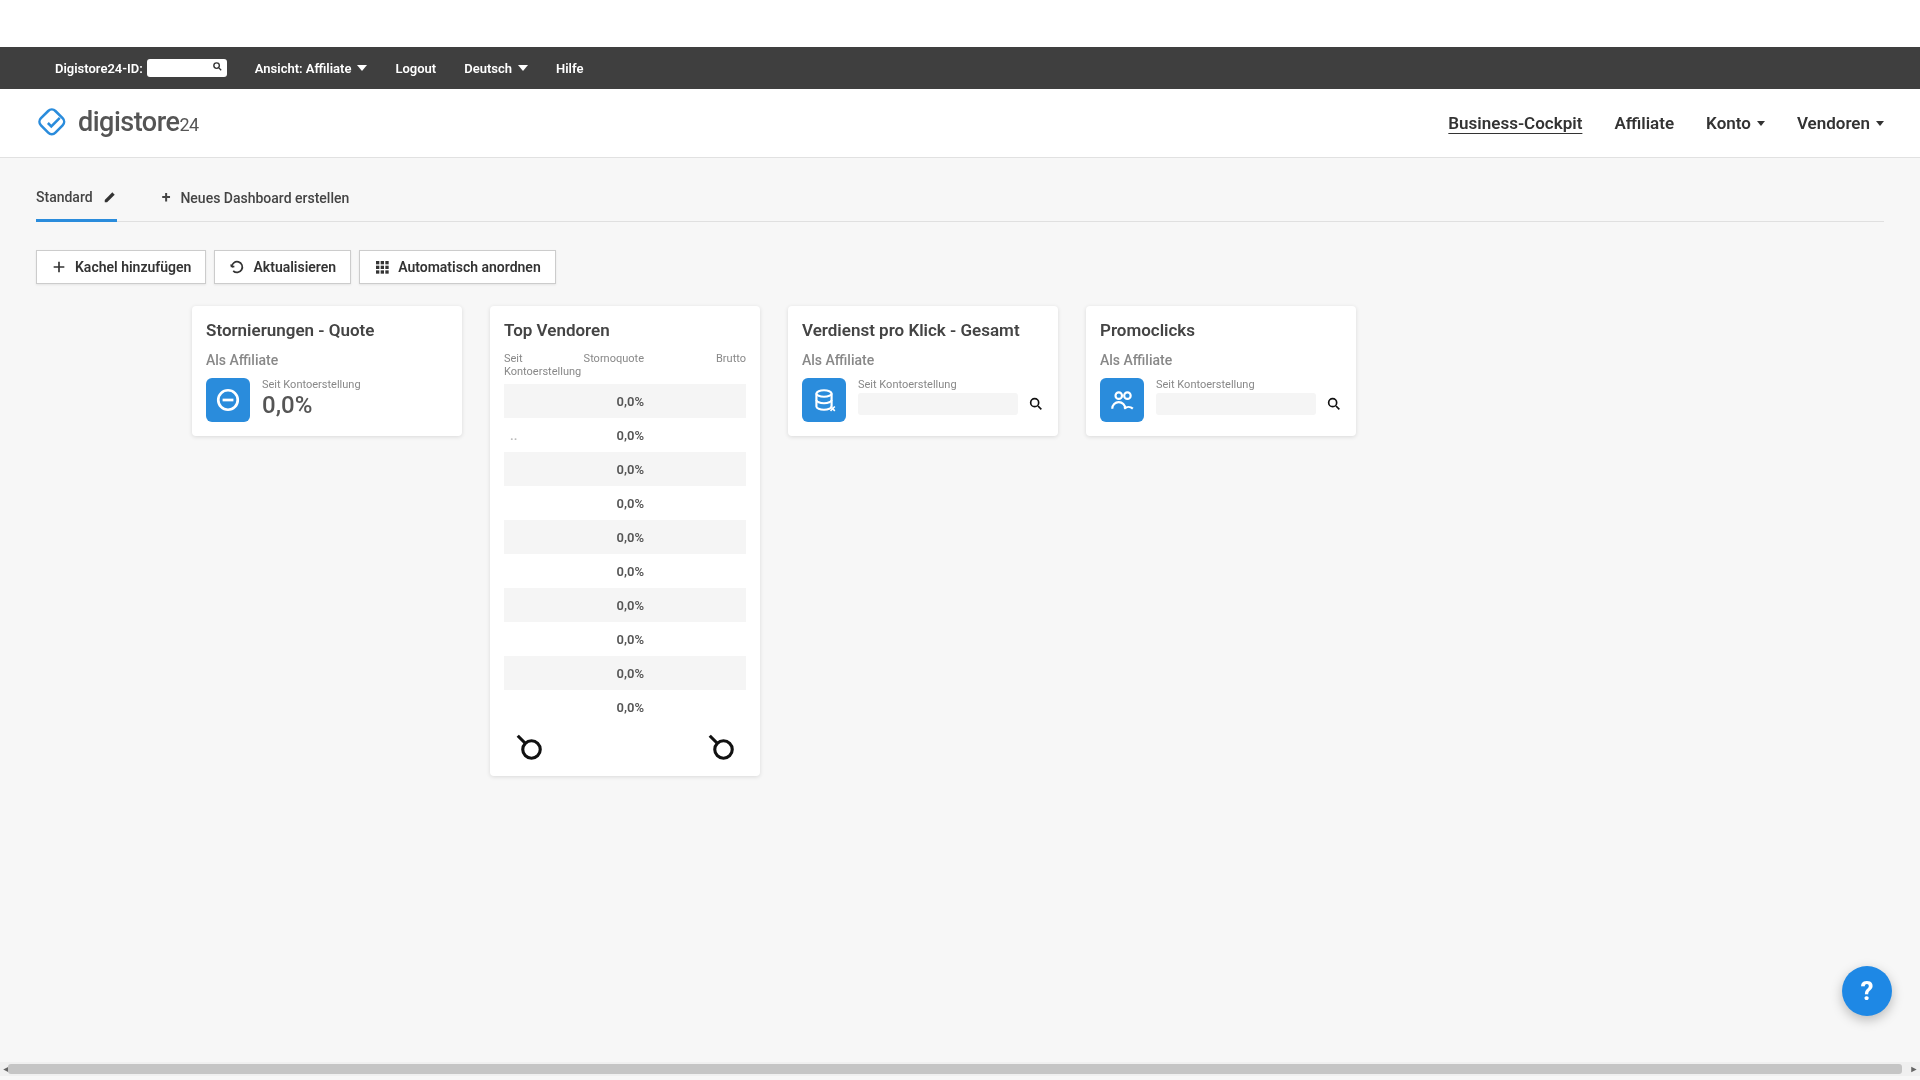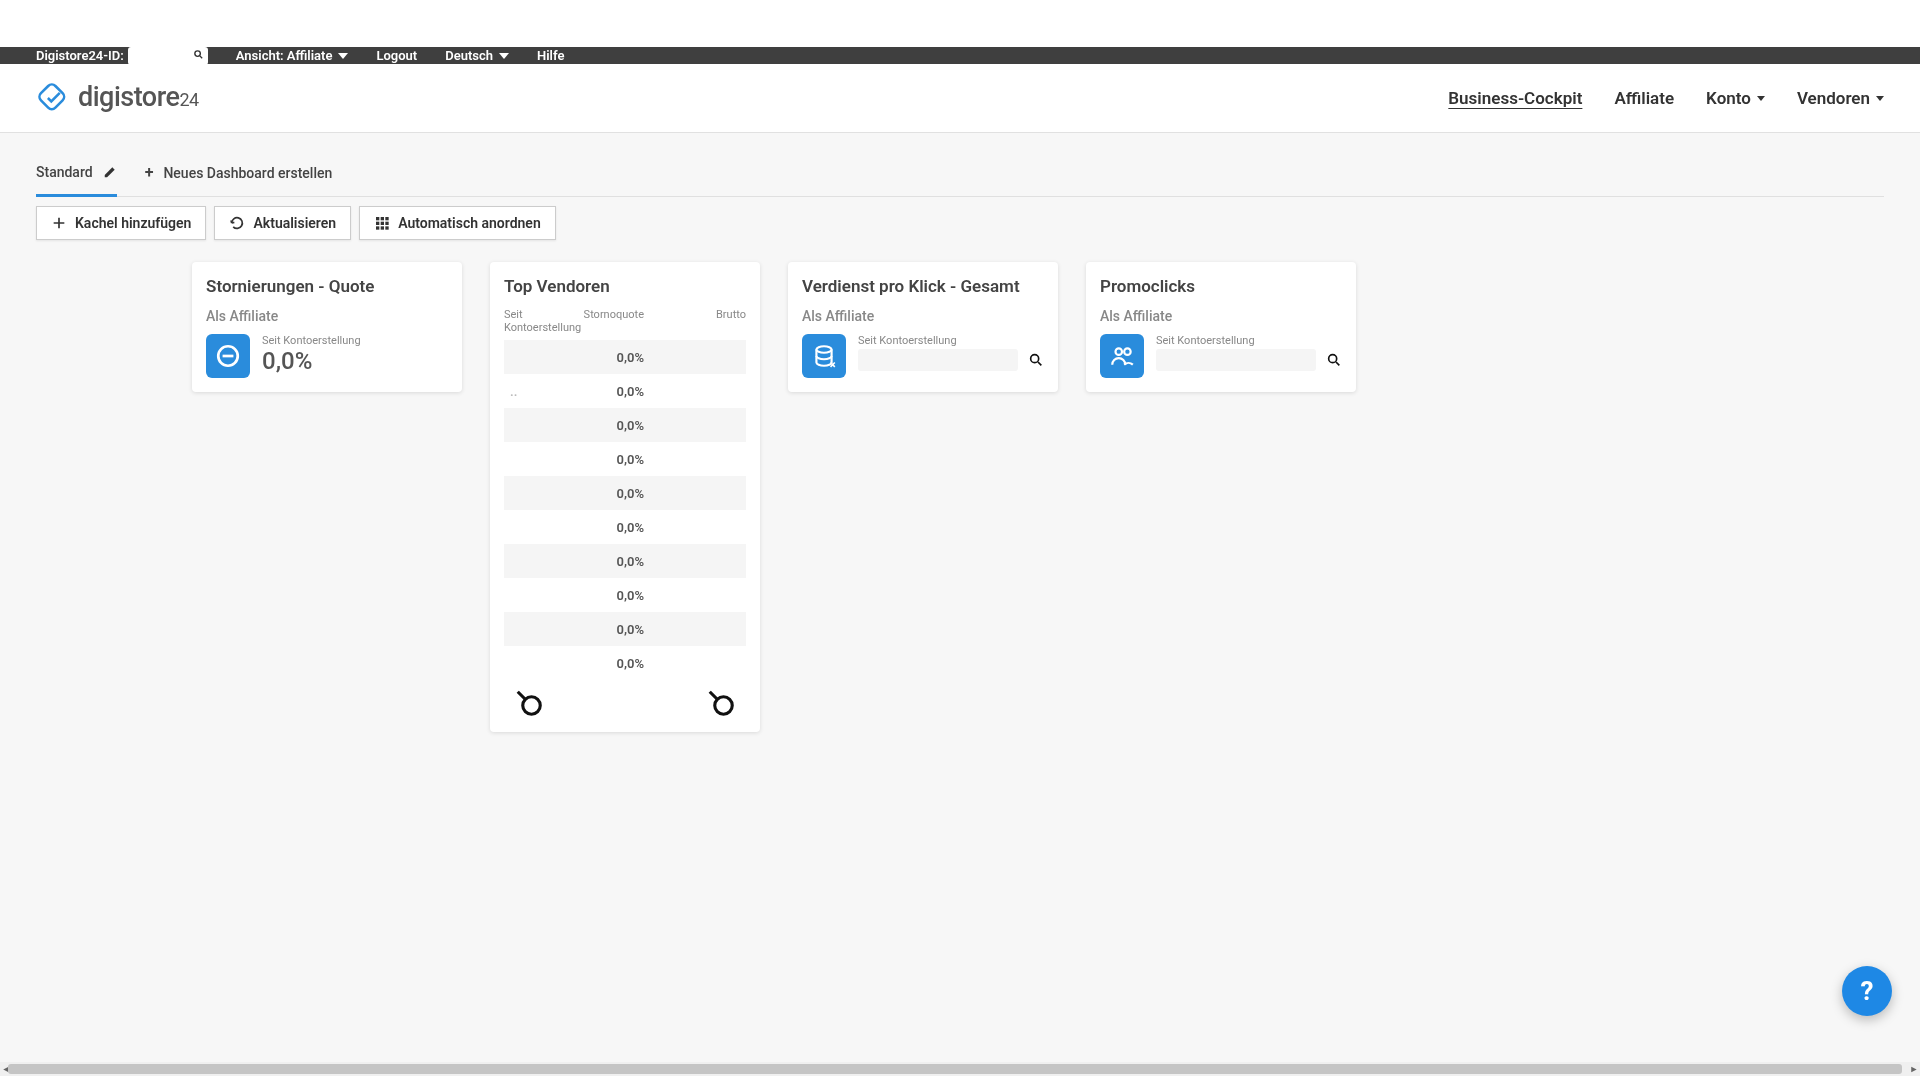--- a/index.html
+++ b/index.html
@@ -1,40 +1,40 @@
 <!DOCTYPE html>
 <html><head>
 <meta charset="utf-8">
 <style>
 * { margin: 0; padding: 0; box-sizing: border-box; font-family: -apple-system, BlinkMacSystemFont, "Segoe UI", Roboto, Arial, sans-serif; }
 html, body { width: 1920px; height: 1080px; background: #fff; overflow: hidden; }
 
 .whitestrip { height: 47px; background: #fff; }
 
-.topbar { height: 17px; background: #3f3f3f; color: #fff; display: flex; align-items: center; padding: 0 36px; font-size: 13px; font-weight: 600; gap: 28px; }
+.topbar { height: 42px; background: #3f3f3f; color: #fff; display: flex; align-items: center; padding: 0 55px; font-size: 13px; font-weight: 600; gap: 28px; }
 .topbar .idgroup { display: flex; align-items: center; gap: 4px; }
 .topbar .idbox { background: #fff; color: #333; border-radius: 3px; width: 80px; height: 18px; display: inline-flex; align-items: center; justify-content: flex-end; padding: 0 4px; }
 .topbar .search-ico { font-size: 11px; color: #333; }
 .topbar .item { display: flex; align-items: center; gap: 6px; cursor: pointer; }
 .topbar .caret { width: 0; height: 0; border-left: 5px solid transparent; border-right: 5px solid transparent; border-top: 6px solid #fff; }
 
 .header { height: 69px; background: #fff; border-bottom: 1px solid #e1e1e1; display: flex; align-items: center; justify-content: space-between; padding: 0 36px 0 36px; }
 .logo { display: flex; align-items: flex-start; gap: 8px; }
 .logo-mark { width: 34px; height: 34px; }
 .logo-text { font-size: 27px; font-weight: 500; color: #555; letter-spacing: -0.5px; }
 .logo-text .ds24 { font-weight: 400; font-size: 18px; }
 
 .mainnav { display: flex; gap: 32px; align-items: center; font-size: 17px; font-weight: 600; color: #333; }
 .mainnav .navitem { cursor: pointer; display: flex; align-items: center; gap: 4px; }
 .mainnav .navitem.active { text-decoration: underline; text-underline-offset: 4px; }
 .mainnav .navcaret { width: 0; height: 0; border-left: 4px solid transparent; border-right: 4px solid transparent; border-top: 5px solid #333; margin-left: 2px; }
 
 .page { background: #f7f7f7; height: calc(1080px - 47px - 34px - 69px); padding: 0 36px; position: relative; }
 
-.tabsrow { display: flex; align-items: center; padding-top: 30px; border-bottom: 1px solid #e0e0e0; gap: 28px; margin-bottom: 9px; }
+.tabsrow { display: flex; align-items: center; padding-top: 30px; border-bottom: 1px solid #e0e0e0; gap: 45px; margin-bottom: 28px; }
 .tab { display: flex; align-items: center; gap: 10px; font-size: 14px; font-weight: 500; color: #444; padding-bottom: 14px; cursor: pointer; }
 .tab.active { border-bottom: 3px solid #2a8cdc; margin-bottom: -2px; }
 .pencil { width: 14px; height: 14px; }
 .tab .plus { font-size: 16px; font-weight: 600; }
 
 .toolsrow { display: flex; align-items: center; justify-content: space-between; margin-bottom: 22px; }
 .toolsleft { display: flex; gap: 8px; }
 .tbtn { background: #fff; border: 1px solid #ccc; border-radius: 0; padding: 8px 14px; font-size: 14px; font-weight: 600; color: #333; display: inline-flex; align-items: center; gap: 8px; cursor: pointer; box-shadow: 0 1px 2px rgba(0,0,0,0.08); }
 .tbtn svg { width: 16px; height: 16px; }
 .toolsright { display: flex; align-items: center; gap: 14px; }

